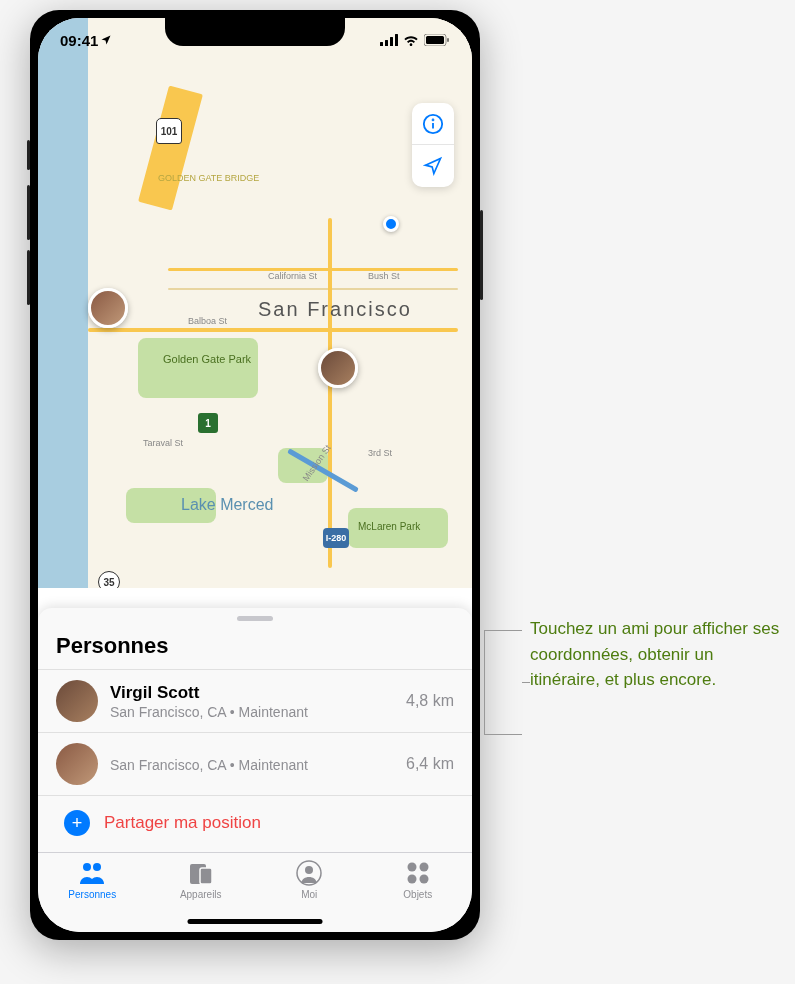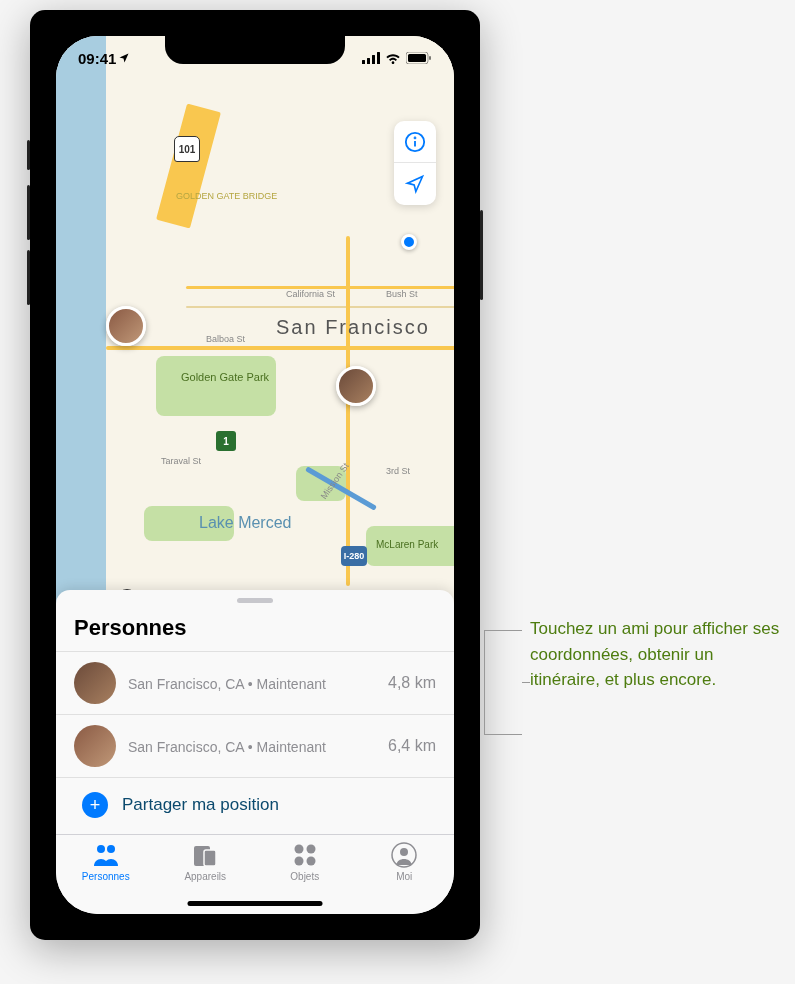--- a/index.html
+++ b/index.html
@@ -16,22 +16,22 @@
       position: relative;
     }
     
     .phone-frame {
       position: absolute;
       left: 30px;
       top: 10px;
       width: 450px;
       height: 930px;
       background: #000;
-      border-radius: 15px;
-      padding: 26px;
+      border-radius: 29px;
+      padding: 8px;
       box-shadow: 0 10px 40px rgba(0,0,0,0.3);
     }
     
     .phone-screen {
       width: 100%;
       height: 100%;
       background: #fff;
       border-radius: 42px;
       overflow: hidden;
       position: relative;
@@ -295,21 +295,21 @@
       display: flex;
       align-items: center;
       justify-content: center;
       color: #fff;
       font-size: 18px;
       font-weight: 400;
       margin-left: 8px;
     }
     
     .share-label {
-      color: #0c4a6e;
+      color: #ef4444;
       font-size: 17px;
     }
     
     .tab-bar {
       position: absolute;
       bottom: 0;
       left: 0;
       right: 0;
       height: 80px;
       background: #f9f9f9;
@@ -493,20 +493,21 @@
       </div>
     </div>
 
     <div class="bottom-sheet">
       <div class="sheet-handle"></div>
       <div class="sheet-title">Personnes</div>
 
       <div class="person-row">
         <div class="person-avatar avatar-bg-2"></div>
         <div class="person-info">
+          <div class="person-name">Virgil Scott</div>
           <div class="person-location">San Francisco, CA • Maintenant</div>
         </div>
         <div class="person-distance">4,8 km</div>
       </div>
 
       <div class="person-row">
         <div class="person-avatar avatar-bg-1"></div>
         <div class="person-info">
           <div class="person-location">San Francisco, CA • Maintenant</div>
         </div>
@@ -536,38 +537,38 @@
           <svg width="26" height="26" viewBox="0 0 26 26" fill="#8e8e93">
               <rect x="2" y="4" width="16" height="20" rx="2"></rect>
               <rect x="12" y="8" width="12" height="16" rx="2" fill="#8e8e93" stroke="#f9f9f9" stroke-width="1.5"></rect>
             </svg>
         </div>
         <span>Appareils</span>
       </div>
       <div class="tab-item">
         <div class="tab-icon">
           <svg width="26" height="26" viewBox="0 0 26 26" fill="#8e8e93">
+              <circle cx="13" cy="13" r="12" fill="none" stroke="#8e8e93" stroke-width="1.5"></circle>
+              <circle cx="13" cy="10" r="4"></circle>
+              <path d="M5 23c1-4 4-6 8-6s7 2 8 6"></path>
+            </svg>
+        </div>
+        <span>Moi</span>
+      </div>
+      <div class="tab-item">
+        <div class="tab-icon">
+          <svg width="26" height="26" viewBox="0 0 26 26" fill="#8e8e93">
               <circle cx="7" cy="7" r="4.5"></circle>
               <circle cx="19" cy="7" r="4.5"></circle>
               <circle cx="7" cy="19" r="4.5"></circle>
               <circle cx="19" cy="19" r="4.5"></circle>
             </svg>
         </div>
         <span>Objets</span>
       </div>
-      <div class="tab-item">
-        <div class="tab-icon">
-          <svg width="26" height="26" viewBox="0 0 26 26" fill="#8e8e93">
-              <circle cx="13" cy="13" r="12" fill="none" stroke="#8e8e93" stroke-width="1.5"></circle>
-              <circle cx="13" cy="10" r="4"></circle>
-              <path d="M5 23c1-4 4-6 8-6s7 2 8 6"></path>
-            </svg>
-        </div>
-        <span>Moi</span>
-      </div>
     </div>
 
     <div class="home-indicator"></div>
   </div>
 </div>
 
 <div class="callout-line"></div>
 <div class="callout-connector"></div>
 <div class="annotation">Touchez un ami pour afficher ses coordonnées, obtenir un itinéraire, et plus encore.</div>
 

